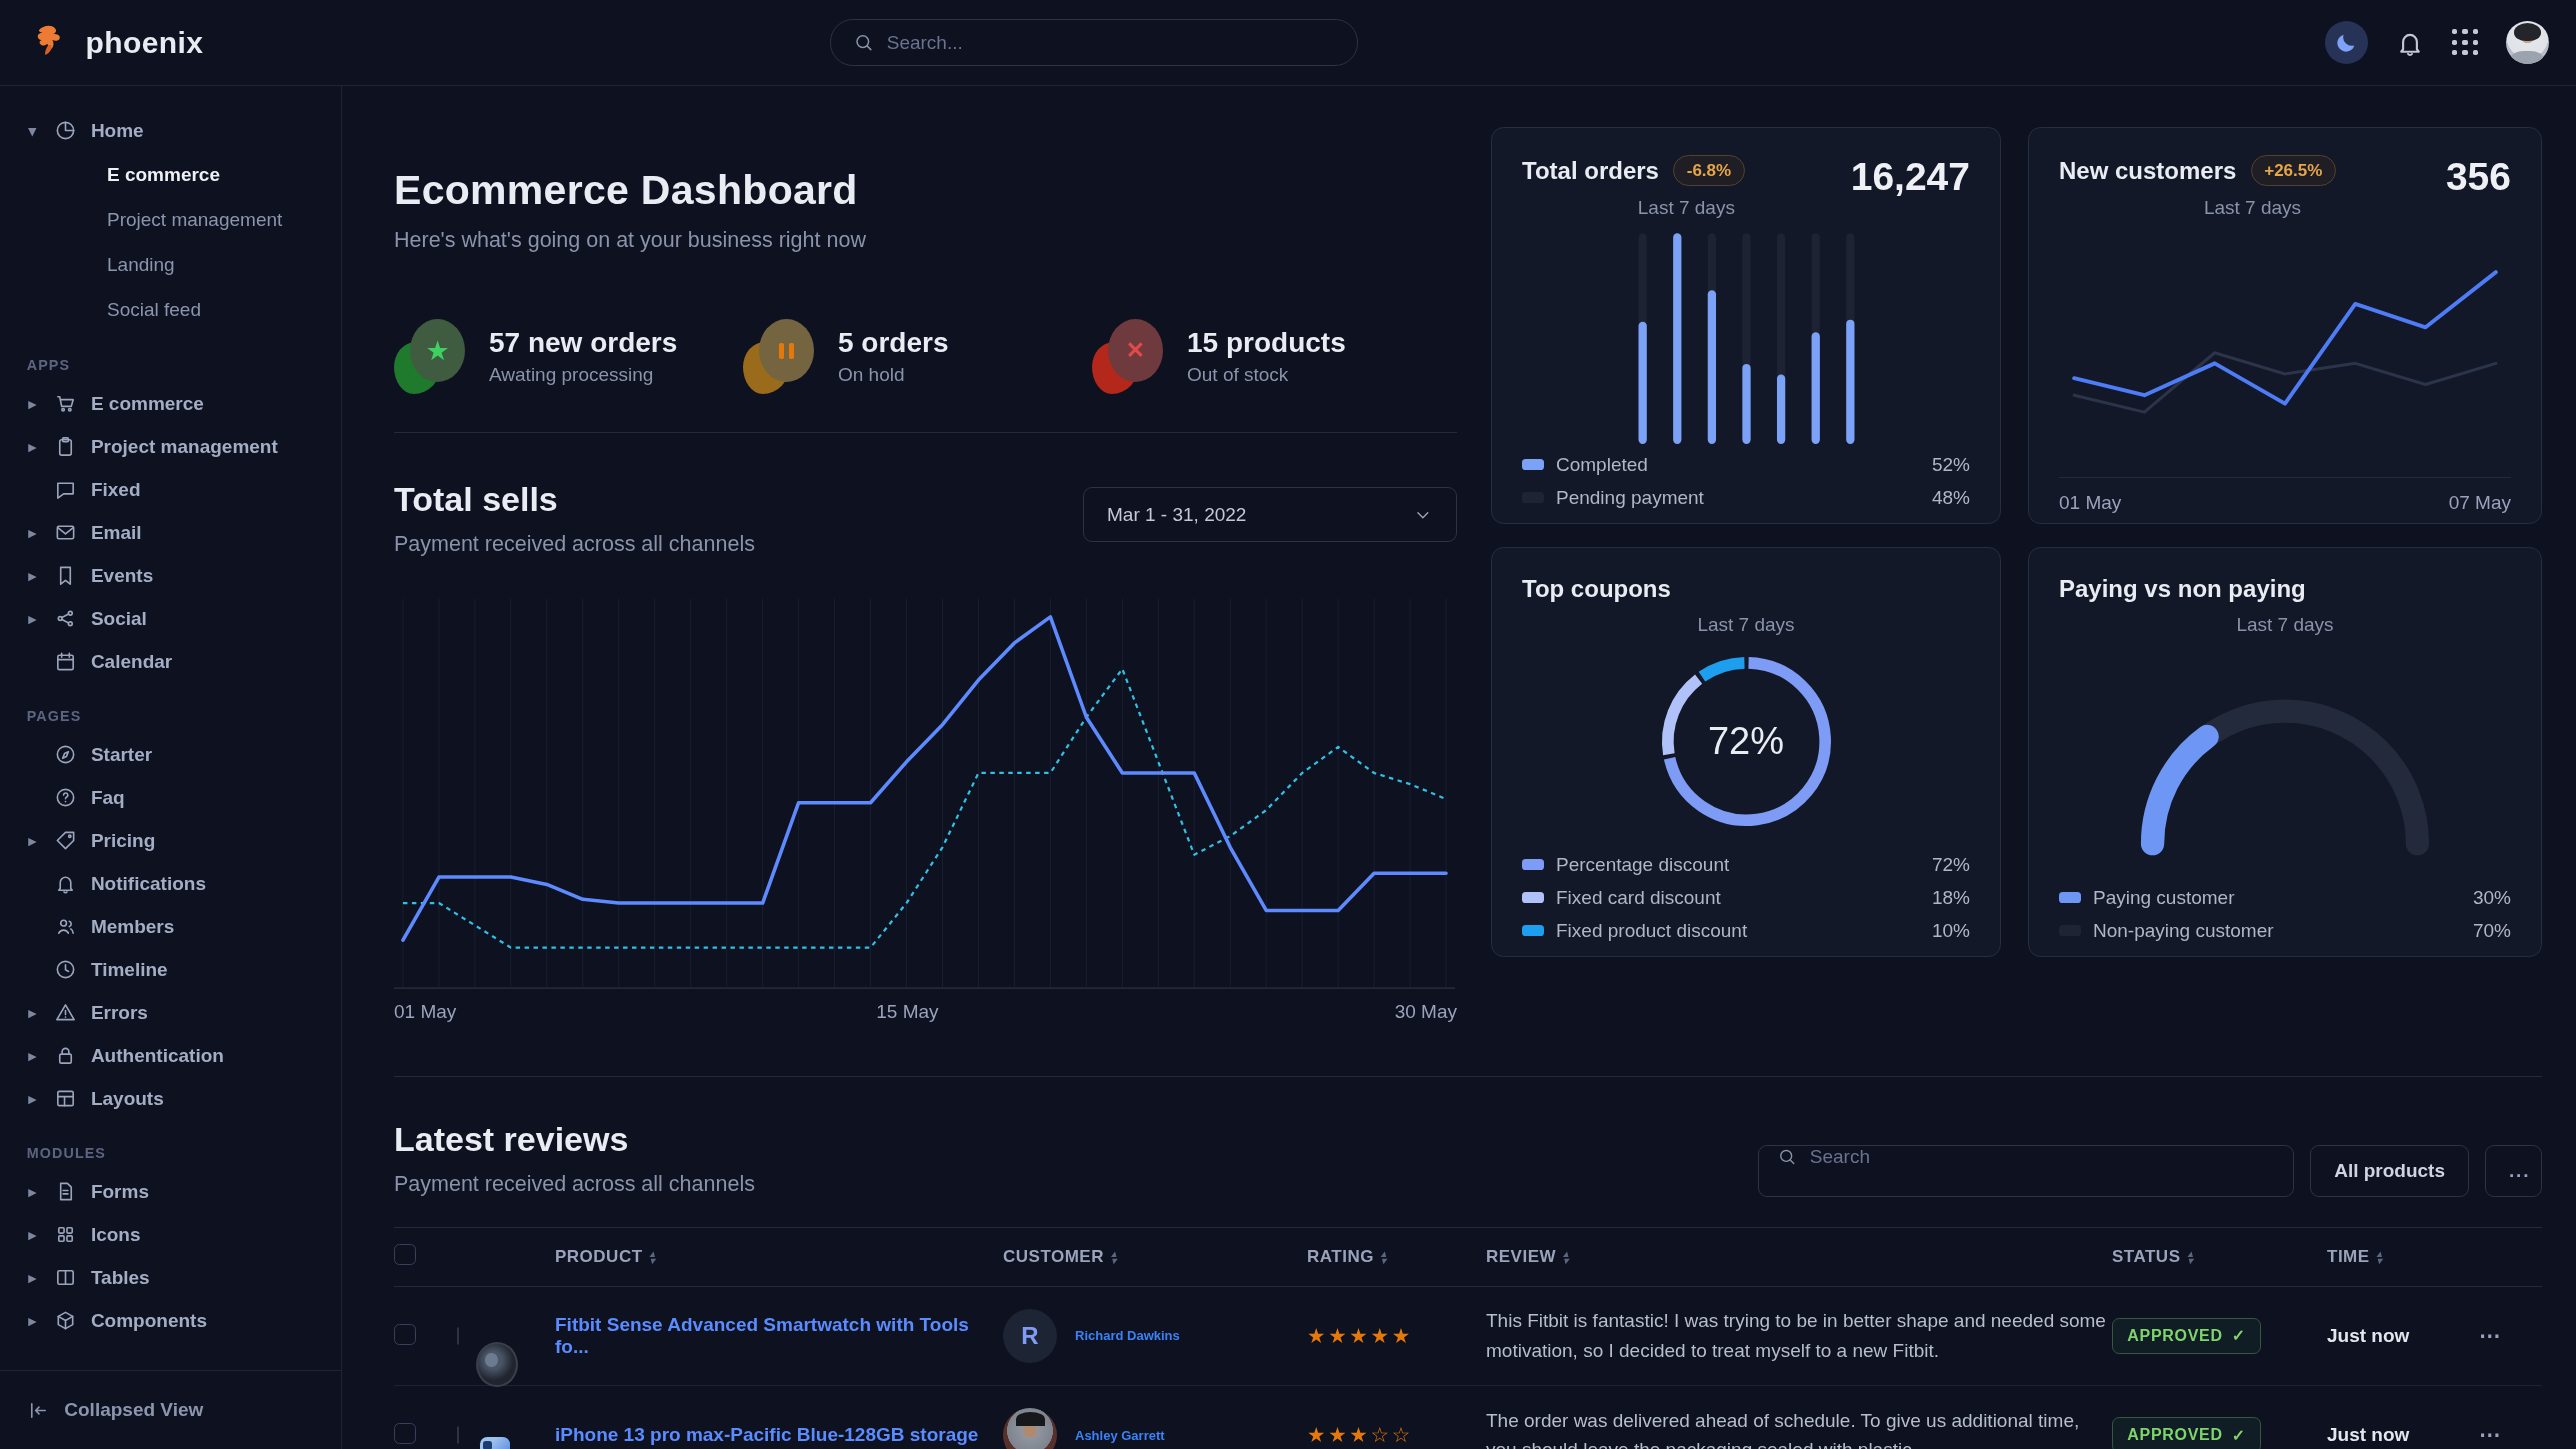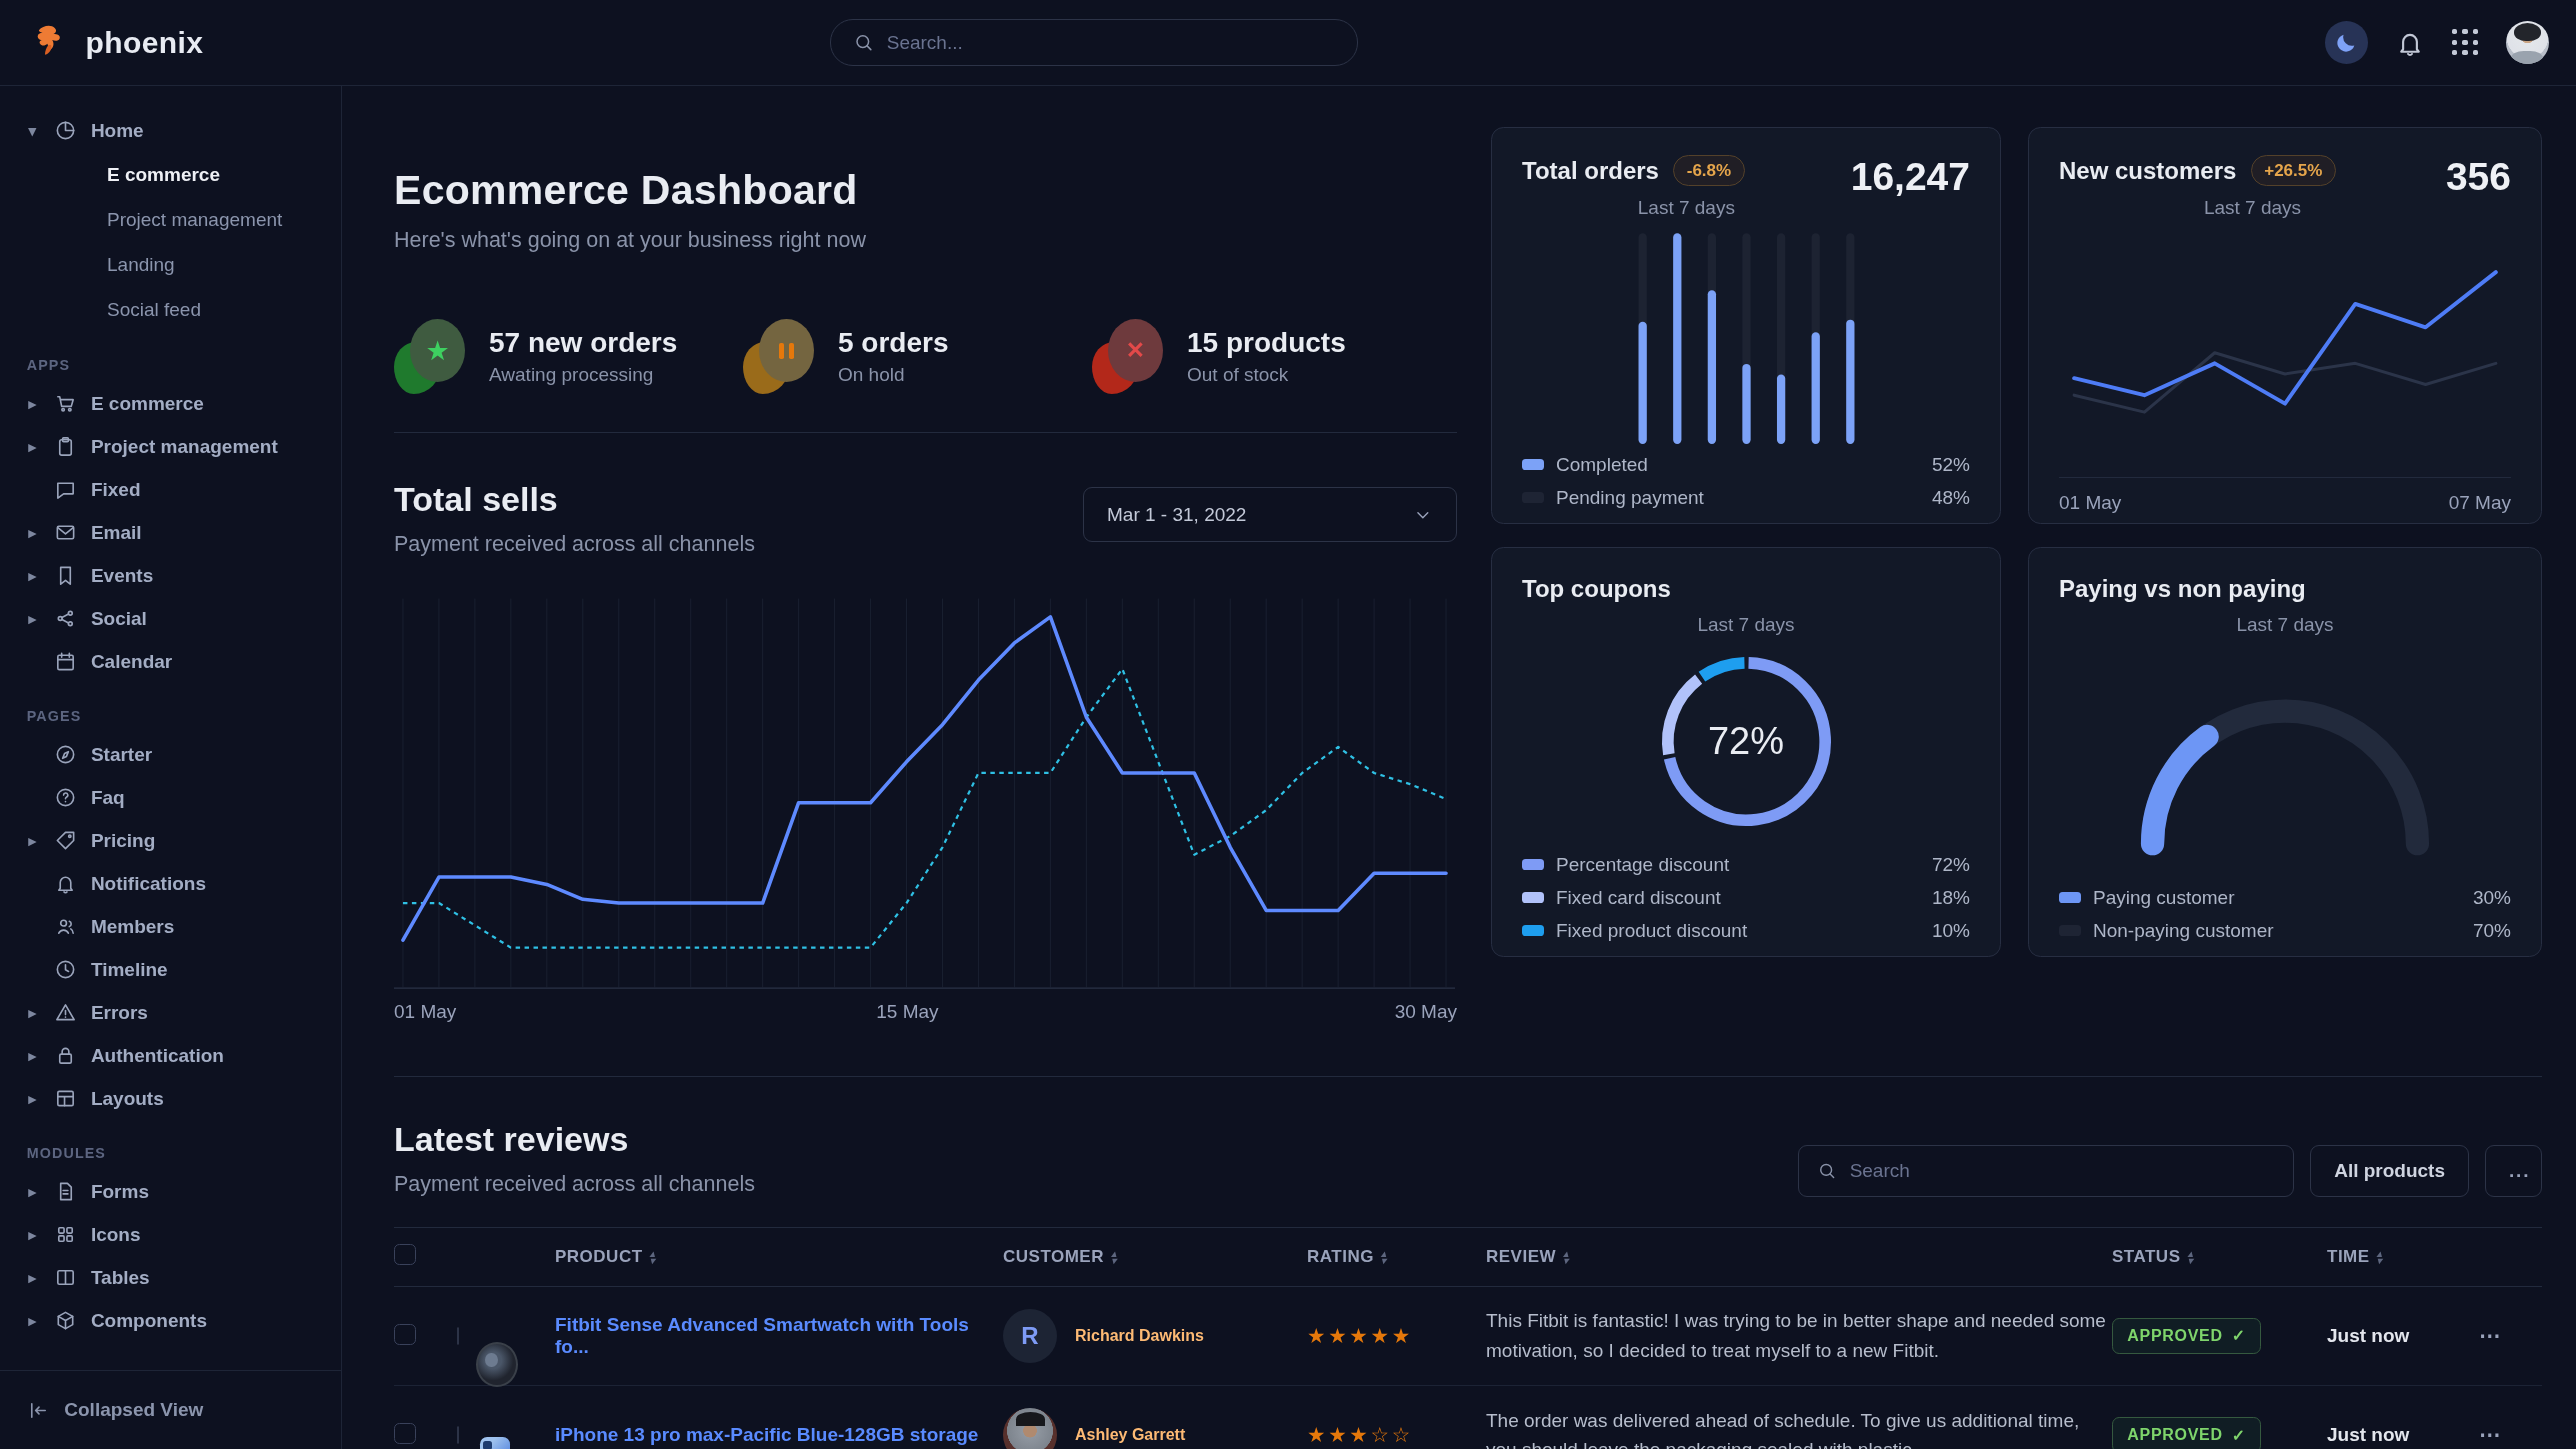--- a/index.html
+++ b/index.html
@@ -93,21 +93,21 @@
   .legend-row .sw { width:21.5px; height:11.6px; border-radius:3.6px; flex:0 0 21.5px; }
   .legend-row .lv { margin-left:auto; color:#aeb6c8; }
   .mini-axis { border-top:0.9px solid #222a3d; display:flex; justify-content:space-between; font-size:19px; color:#9aa3bb; padding-top:14.3px; margin-top:9px; }
   .center-wrap { position:relative; align-self:center; }
   .donut-center { position:absolute; inset:0; display:flex; align-items:center; justify-content:center; font-size:38px; color:#e9ecf2; }
 
   
   .reviews { margin-top:45px; border-top:0.9px solid #222a3d; padding-top:43px; }
   .rev-head { display:flex; align-items:flex-end; }
   .rev-tools { margin-left:auto; display:flex; gap:16px; align-items:center; }
-  .rev-search { width:496px; height:52px; border:0.9px solid #2c3347; border-radius:9px; display:flex; align-items:center; gap:12.5px; padding:0 18px; }
+  .rev-search { width:536px; height:52px; border:0.9px solid #2c3347; border-radius:9px; display:flex; align-items:flex-start; gap:12.5px; padding:0 18px; }
   .rev-search .icon { width:21.5px; height:21.5px; color:#8a93a9; }
   .rev-search input { background:transparent; border:none; outline:none; color:#cfd4e0; font-size:19px; width:100%; font-family:inherit; }
   .rev-search input::placeholder { color:#6a7390; }
   .btn-outline { height:52px; border:0.9px solid #2c3347; border-radius:9px; background:transparent; color:#cfd4e0; font-size:19px; font-weight:700; padding:8px 23px; cursor:pointer; font-family:inherit; }
   .btn-dots { width:57px; letter-spacing:1.8px; color:#9aa3bb; font-weight:700; }
 
   table.rev { width:100%; border-collapse:collapse; margin-top:30px; }
   table.rev th { border-top:0.9px solid #222a3d; border-bottom:0.9px solid #222a3d; height:59px; text-align:left; font-size:17px; font-weight:700; color:#9aa3bb; letter-spacing:0.5px; white-space:nowrap; }
   table.rev td { border-bottom:0.9px solid #1c2335; padding:19.7px 0; vertical-align:middle; }
   .sort { display:inline-flex; flex-direction:column; font-size:9.8px; line-height:7.2px; color:#5d667f; margin-left:7.2px; vertical-align:middle; }
@@ -115,21 +115,21 @@
   .thumb { width:73px; height:73px; border:0.9px solid #2c3347; border-radius:10.7px; position:relative; overflow:hidden; background:#10151f; }
   .thumb.watch::before { content:""; position:absolute; left:18px; top:14.3px; width:38px; height:41px; border-radius:50%; background:radial-gradient(circle at 40% 40%, #4a5668 25%, #20242e 60%); border:2.7px solid #3a4049; }
   .thumb.watch::after { content:""; position:absolute; left:27px; top:25px; width:12.5px; height:14.3px; border-radius:50%; background:#8fa0b8; opacity:.5; }
   .thumb.phone::before { content:""; position:absolute; left:21.5px; top:9.8px; width:30px; height:54px; border-radius:7.2px; background:linear-gradient(135deg,#9ec2ee 20%,#3f72d8 70%); }
   .thumb.phone::after { content:""; position:absolute; left:25px; top:13.4px; width:9px; height:9px; border-radius:2.7px; background:#1d3b6e; }
   .prod-link { color:#5a8bff; font-size:19px; font-weight:600; cursor:pointer; }
   .cust { display:flex; align-items:center; gap:18px; }
   .cust-av { width:54px; height:54px; border-radius:50%; flex:0 0 54px; display:flex; align-items:center; justify-content:center; font-size:24px; font-weight:700; color:#7e9bf5; background:#1d2434; }
   .cust-av.photo { background:radial-gradient(circle at 50% 42%, #b08a6f 16%, #8f969f 17%, #7d848d 55%, #57302c 56%); position:relative; overflow:hidden; }
   .cust-av.photo::before { content:""; position:absolute; left:12.5px; top:3.6px; width:29px; height:14.3px; border-radius:50% 50% 0 0; background:#17181c; }
-  .cust-name { font-size:16px; color:#fdba74; font-weight:600; }
+  .cust-name { font-size:13px; color:#3b82f6; font-weight:600; }
   .stars { font-size:20.6px; color:#e5780b; letter-spacing:2.7px; white-space:nowrap; }
   .review-text { font-size:19px; line-height:1.55; color:#b6bdcc; max-width:823px; }
   .status-badge { display:inline-flex; align-items:center; gap:9px; font-size:16px; font-weight:700; letter-spacing:0.7px; color:#7fd56c; border:0.9px solid #35593f; background:rgba(63,201,96,.07); border-radius:7.2px; padding:7.2px 14.3px; white-space:nowrap; }
   .time-cell { font-size:19px; font-weight:700; color:#e3e6ed; white-space:nowrap; }
   .row-dots { color:#9aa3bb; font-size:21.5px; font-weight:700; letter-spacing:1.8px; cursor:pointer; }
 </style>
 </head>
 <body>
 
 <header class="topnav">

